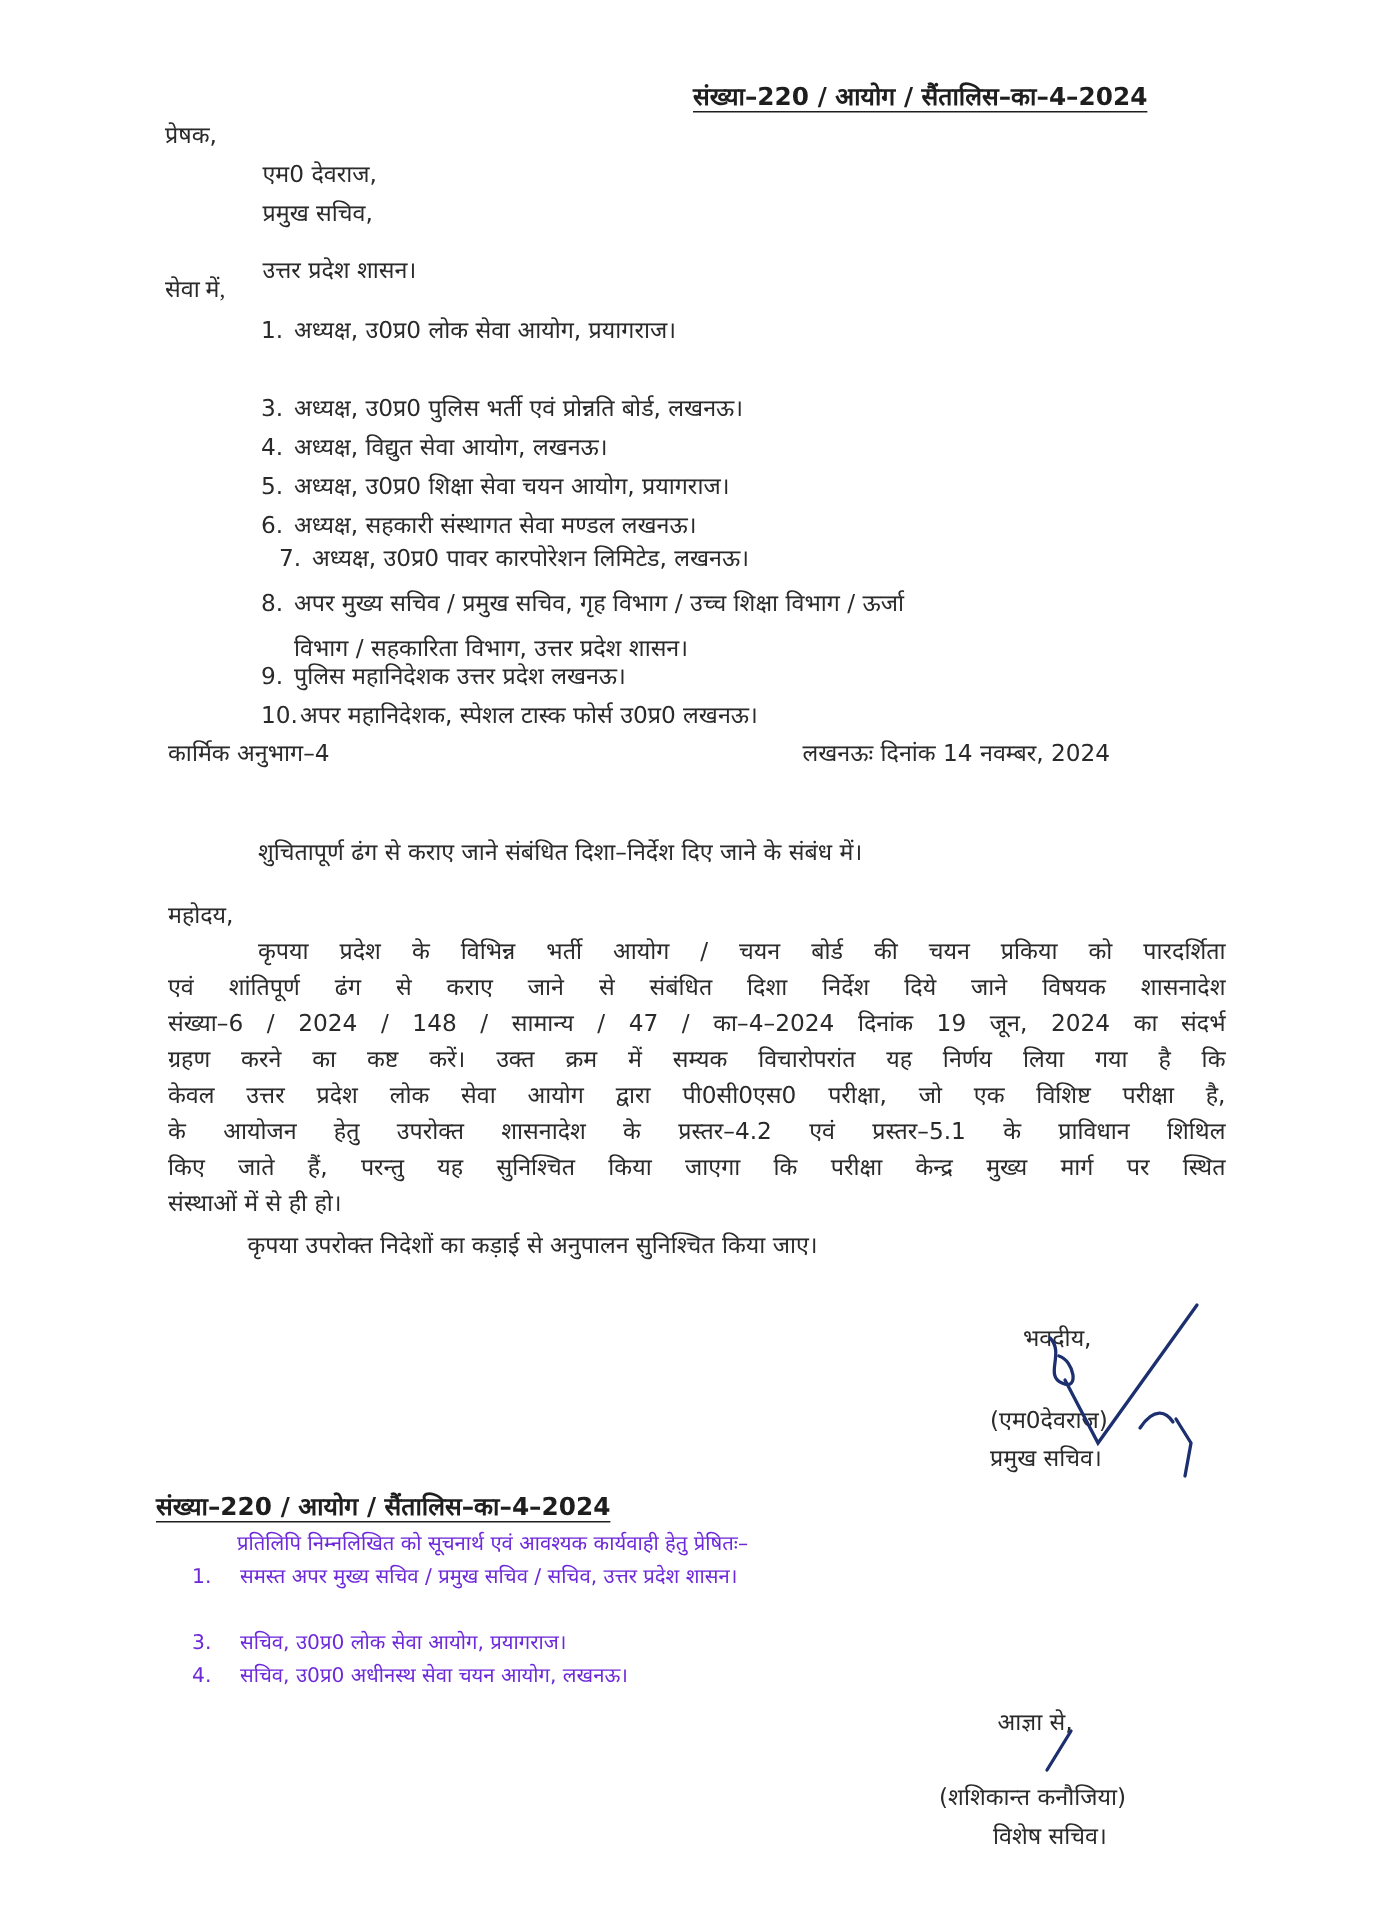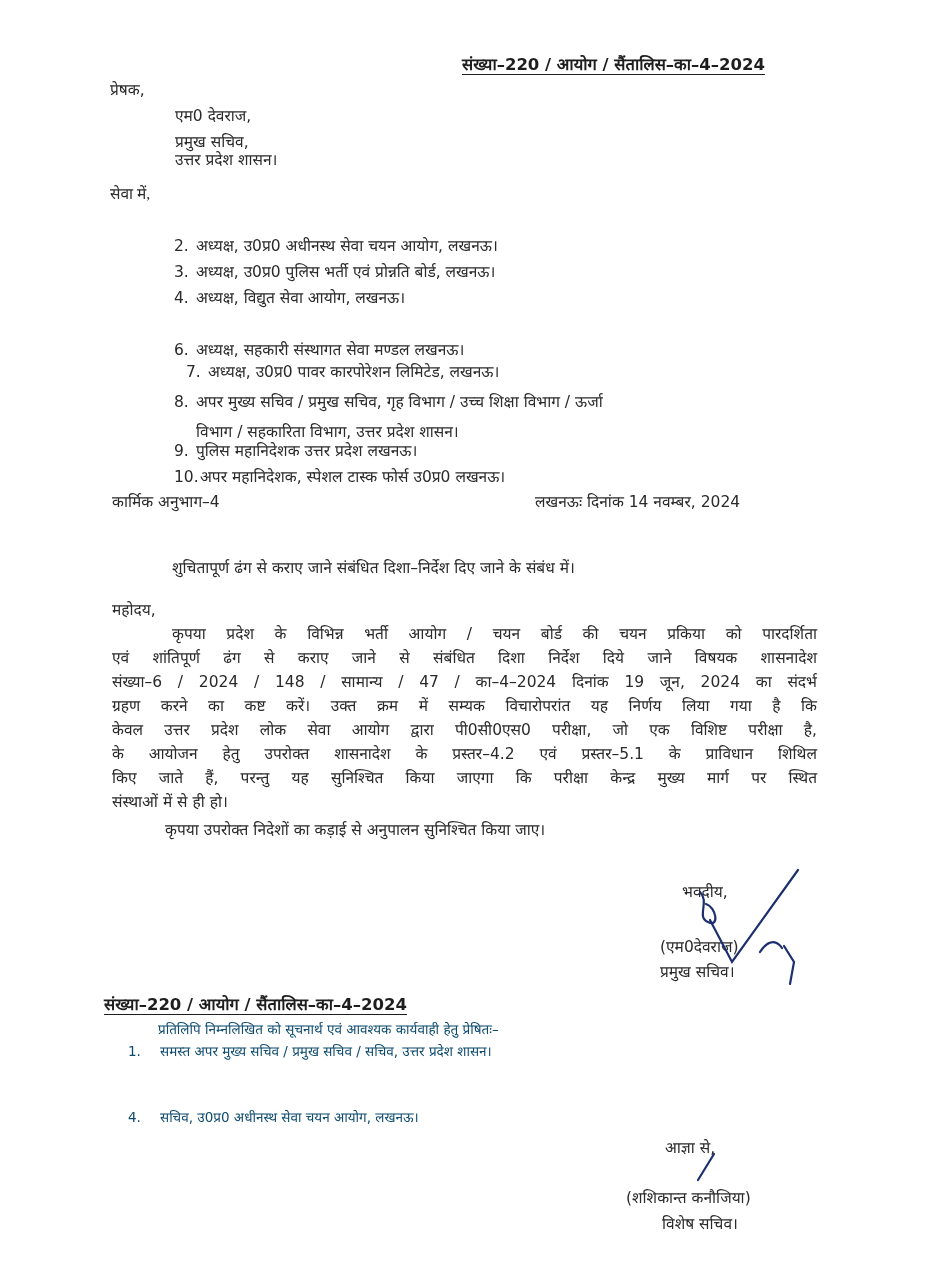--- a/index.html
+++ b/index.html
@@ -9,39 +9,40 @@
       color: #2a2a2a; position: relative; overflow: hidden;
     }
     .page { position: absolute; left: 0; top: 0; width: 926px; height: 1280px; }
     .abs { position: absolute; white-space: nowrap; }
     .t { font-size: 15.5px; line-height: 24px; }
     .ref-top { left: 462px; top: 52px; font-size: 16.5px; font-weight: bold; text-decoration: underline; text-underline-offset: 4px; color:#1e1e1e; }
     .ref-bottom { left: 104px; top: 992px; font-size: 16.5px; font-weight: bold; text-decoration: underline; text-underline-offset: 4px; color:#1e1e1e; }
     .num { display: inline-block; width: 22px; }
     .justify { white-space: normal; text-align: justify; text-align-last: justify; }
     .sig-line { stroke: #1c2f6e; stroke-width: 2.2; fill: none; stroke-linecap: round; }
-    .cc { font-size: 13.5px; line-height: 22px; color: #0c4a6e; }
+    .cc { font-size: 13.5px; line-height: 22px; color: #6d28d9; }
   </style>
 </head>
 <body>
 
 <div class="page">
 
   <div class="abs ref-top">संख्या–220 / आयोग / सैंतालिस–का–4–2024</div>
 
   <div class="abs t" style="left:110px; top:78px;">प्रेषक,</div>
   <div class="abs t" style="left:175px; top:104px;">एम0 देवराज,</div>
   <div class="abs t" style="left:175px; top:130px;">प्रमुख सचिव,</div>
-  <div class="abs t" style="left:175px; top:148px;text-align:right;">उत्तर प्रदेश शासन।</div>
+  <div class="abs t" style="left:175px; top:168px;text-align:right;">उत्तर प्रदेश शासन।</div>
 
   <div class="abs t" style="left:110px; top:182px;font-family:Liberation Serif, serif;">सेवा में,</div>
 
-  <div class="abs t" style="left:174px; top:234px;"><span class="num">2.</span><span>अध्यक्ष, उ0प्र0 अधीनस्थ सेवा चयन आयोग, लखनऊ।</span></div>
+  <div class="abs t" style="left:174px; top:208px;"><span class="num">1.</span><span>अध्यक्ष, उ0प्र0 लोक सेवा आयोग, प्रयागराज।</span></div>
   <div class="abs t" style="left:174px; top:260px;"><span class="num">3.</span><span>अध्यक्ष, उ0प्र0 पुलिस भर्ती एवं प्रोन्नति बोर्ड, लखनऊ।</span></div>
   <div class="abs t" style="left:174px; top:286px;"><span class="num">4.</span><span>अध्यक्ष, विद्युत सेवा आयोग, लखनऊ।</span></div>
+  <div class="abs t" style="left:174px; top:312px;"><span class="num">5.</span><span>अध्यक्ष, उ0प्र0 शिक्षा सेवा चयन आयोग, प्रयागराज।</span></div>
   <div class="abs t" style="left:174px; top:338px;"><span class="num">6.</span><span>अध्यक्ष, सहकारी संस्थागत सेवा मण्डल लखनऊ।</span></div>
   <div class="abs t" style="left:174px; top:360px;margin-left:12px;"><span class="num">7.</span><span>अध्यक्ष, उ0प्र0 पावर कारपोरेशन लिमिटेड, लखनऊ।</span></div>
   <div class="abs t" style="left:174px; top:390px;"><span class="num">8.</span><span>अपर मुख्य सचिव / प्रमुख सचिव, गृह विभाग / उच्च शिक्षा विभाग / ऊर्जा</span></div>
   <div class="abs t" style="left:196px; top:420px;">विभाग / सहकारिता विभाग, उत्तर प्रदेश शासन।</div>
   <div class="abs t" style="left:174px; top:439px;"><span class="num">9.</span><span>पुलिस महानिदेशक उत्तर प्रदेश लखनऊ।</span></div>
   <div class="abs t" style="left:174px; top:465px;"><span class="num" style="width:26px">10.</span><span>अपर महानिदेशक, स्पेशल टास्क फोर्स उ0प्र0 लखनऊ।</span></div>
 
   <div class="abs t" style="left:112px; top:490px;">कार्मिक अनुभाग–4</div>
   <div class="abs t" style="left:535px; top:490px;">लखनऊः  दिनांक 14 नवम्बर, 2024</div>
 
@@ -65,20 +66,21 @@
   <svg class="abs" style="left:690px; top:862px;" width="130" height="125" viewBox="0 0 130 125">
     <path class="sig-line" d="M10 30 C 20 40, 6 55, 18 60 C 30 66, 26 45, 16 42"></path>
     <path class="sig-line" d="M20 58 L 42 100 L 108 8"></path>
     <path class="sig-line" d="M70 90 C 80 75, 88 80, 92 86"></path>
     <path class="sig-line" d="M94 84 L 104 100 L 100 122"></path>
   </svg>
 
   <div class="abs ref-bottom">संख्या–220 / आयोग / सैंतालिस–का–4–2024</div>
   <div class="abs cc" style="left:158px; top:1018px;">प्रतिलिपि निम्नलिखित को सूचनार्थ एवं आवश्यक कार्यवाही हेतु प्रेषितः–</div>
   <div class="abs cc" style="left:128px; top:1040px;"><span class="num" style="width:32px">1.</span><span>समस्त अपर मुख्य सचिव / प्रमुख सचिव / सचिव, उत्तर प्रदेश शासन।</span></div>
+  <div class="abs cc" style="left:128px; top:1084px;"><span class="num" style="width:32px">3.</span><span>सचिव, उ0प्र0 लोक सेवा आयोग, प्रयागराज।</span></div>
   <div class="abs cc" style="left:128px; top:1106px;"><span class="num" style="width:32px">4.</span><span>सचिव, उ0प्र0 अधीनस्थ सेवा चयन आयोग, लखनऊ।</span></div>
 
   <div class="abs t" style="left:665px; top:1136px;">आज्ञा से,</div>
   <svg class="abs" style="left:690px; top:1150px;" width="30" height="35" viewBox="0 0 30 35">
     <path class="sig-line" d="M24 4 L 8 30"></path>
   </svg>
   <div class="abs t" style="left:626px; top:1186px;">(शशिकान्त कनौजिया)</div>
   <div class="abs t" style="left:662px; top:1212px;">विशेष सचिव।</div>
 
 </div>

